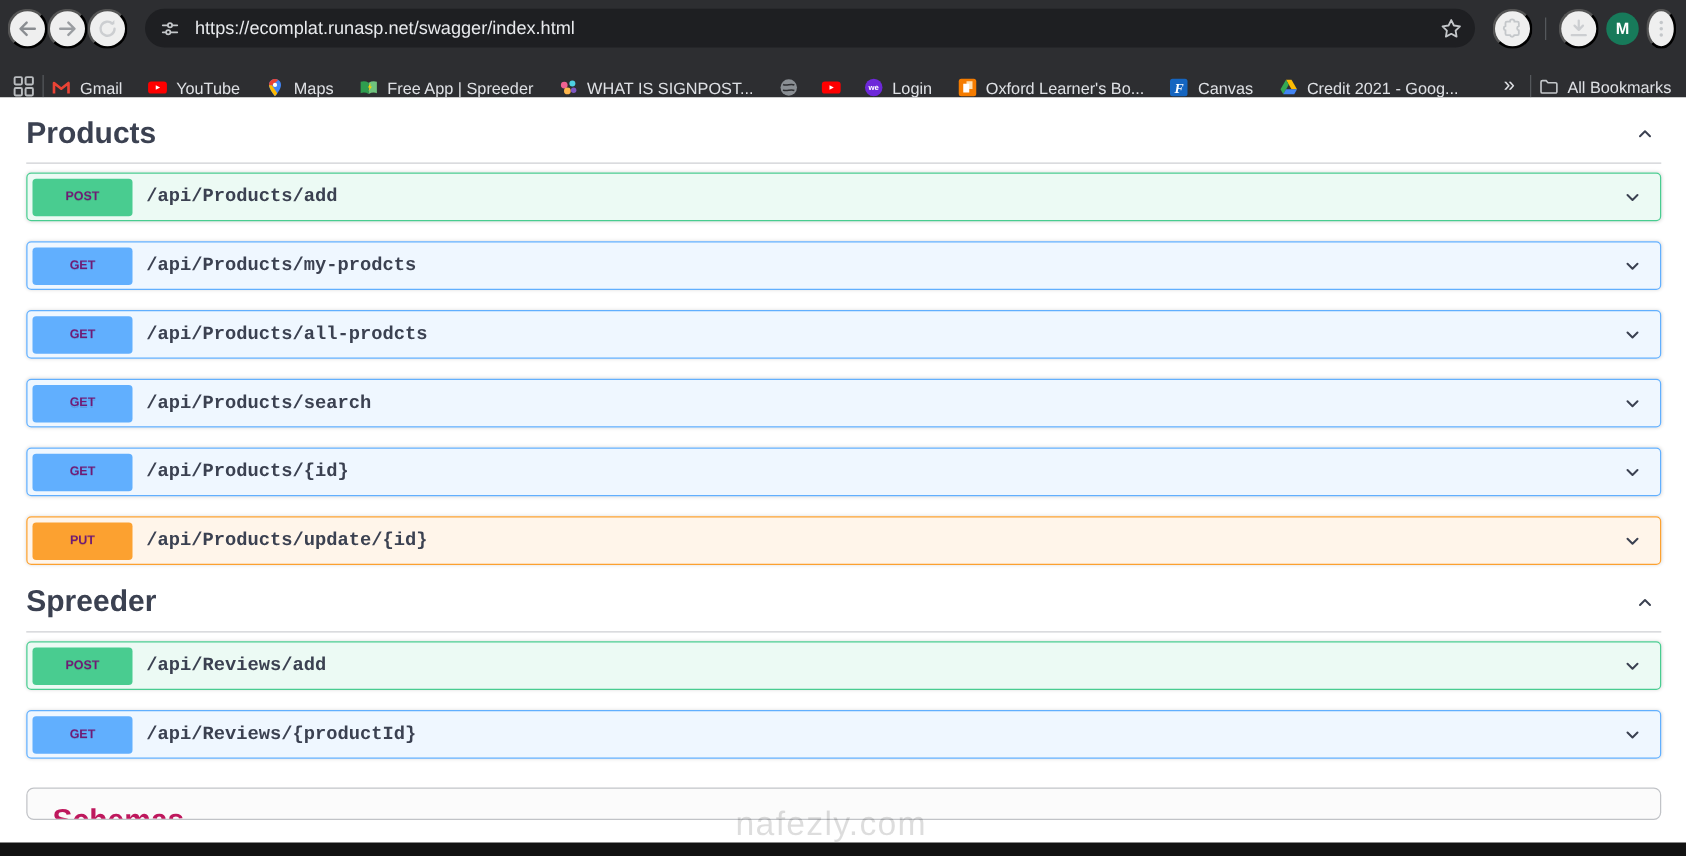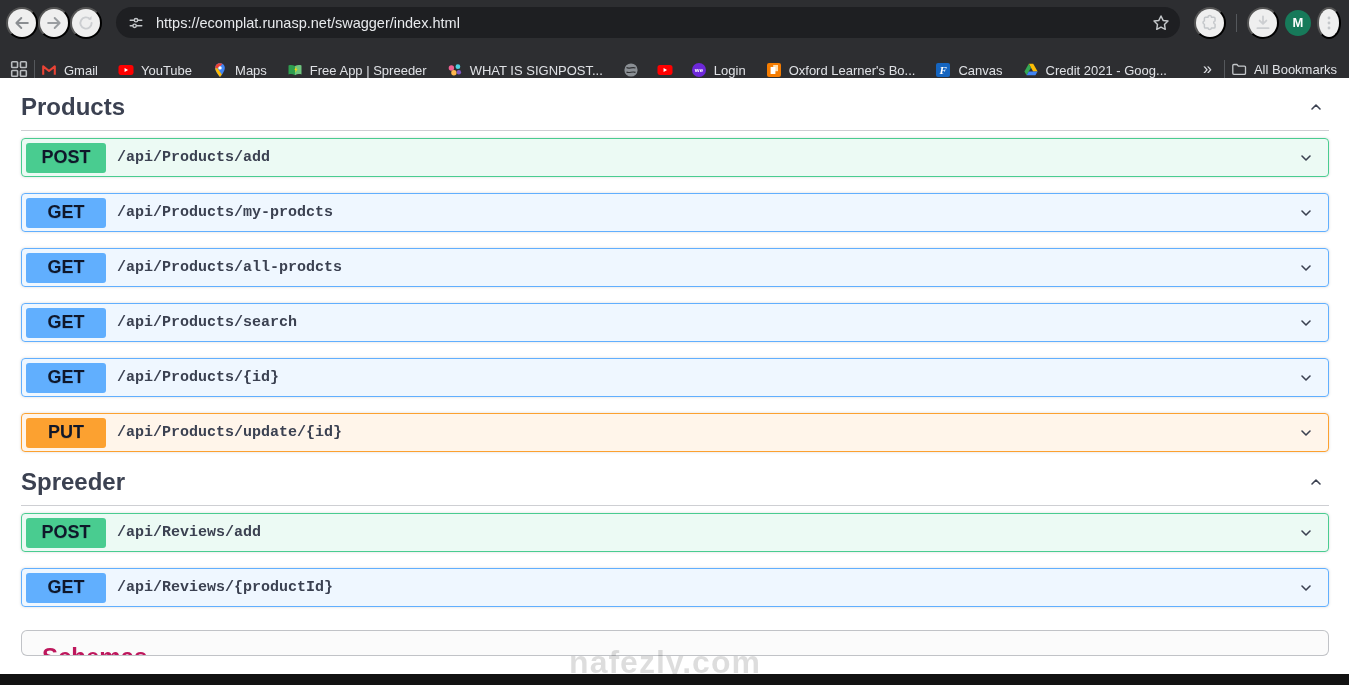--- a/index.html
+++ b/index.html
@@ -35,40 +35,40 @@
   .page { position: relative; width: 1349px; height: 607px; background: #fff; }
   .swagger { padding: 15px 20px 0 21px; }
   .tag-header { display: flex; align-items: center; justify-content: space-between; height: 28px; }
   .tag-title { font-size: 24px; font-weight: bold; color: #3b4151; }
   .collapse-btn { width: 26px; height: 26px; display: flex; align-items: center;
                   justify-content: center; background: none; border: none; cursor: pointer; }
   .tag-divider { border-bottom: 1px solid rgba(59,65,81,.25); margin-top: 9px; margin-bottom: 7px; }
   .opblock-tag-section.later { margin-top: 12px; }
   .opblock { display: flex; align-items: center; height: 39px; border: 1px solid; border-radius: 4px;
              margin-bottom: 16px; padding: 0 10px 0 4px; box-shadow: 0 0 3px rgba(0,0,0,.15); }
-  .opblock-method { width: 80px; height: 30px; border-radius: 3px; color: #0f172a; font-weight: bold;
-                    font-size: 18px; display: flex; align-items: center; justify-content: center;
+  .opblock-method { width: 80px; height: 30px; border-radius: 3px; color: #701a75; font-weight: bold;
+                    font-size: 10px; display: flex; align-items: center; justify-content: center;
                     text-shadow: 0 1px 0 rgba(0,0,0,.1); flex: 0 0 auto; }
   .opblock-path { margin-left: 11px; font-family: Liberation Mono, monospace; font-weight: bold;
                   font-size: 15px; color: #3b4151; }
   .opblock-chevron { margin-left: auto; width: 24px; height: 24px; display: flex; align-items: center;
                      justify-content: center; background: none; border: none; cursor: pointer; }
 
   .schemas-box { margin-top: 23px; border: 1px solid rgba(59,65,81,.3); border-radius: 6px;
                  background: #fbfbfb; height: 26px; padding: 12px 20px; font-size: 24px;
                  font-weight: bold; color: #be185d; overflow: hidden; }
 
   
   .watermark { position: absolute; left: 0; top: 0; width: 100%; height: 100%;
                pointer-events: none; z-index: 40; }
   .wm-arabic { position: absolute; left: 545px; top: 494px; width: 240px; text-align: center;
                font-family: "DejaVu Sans", sans-serif; font-size: 64px; font-weight: bold;
                color: #000; opacity: .11; }
   .wm-domain { position: absolute; left: 545px; top: 566px; width: 240px; text-align: center;
-               font-size: 32px; font-weight: bold; letter-spacing: 1px; color: #000; opacity: .13; }
+               font-size: 27px; font-weight: normal; letter-spacing: 1px; color: #000; opacity: .13; }
 
   .bottom-bar { position: fixed; left: 0; bottom: 0; width: 1349px; height: 11px;
                 background: #121212; z-index: 50; }
 </style>
 </head>
 <body>
 
 <div class="browser">
   <div class="toolbar">
     <button class="nav-btn">

